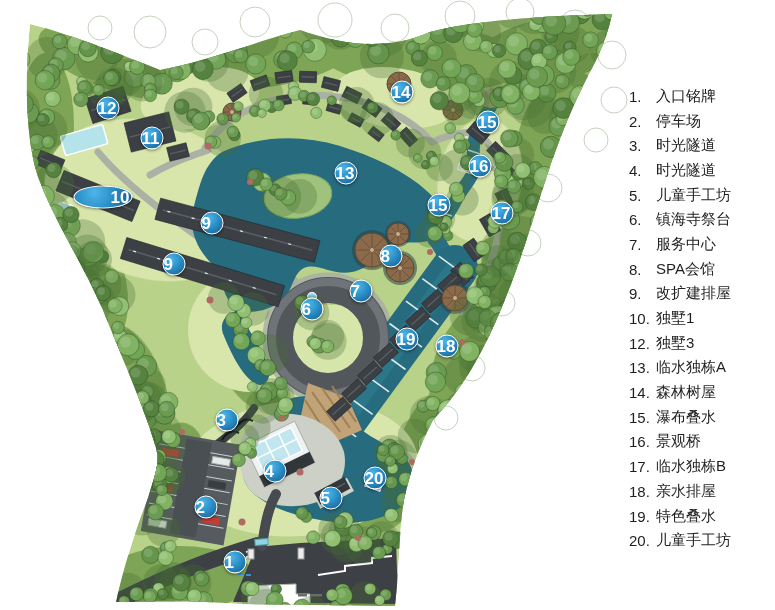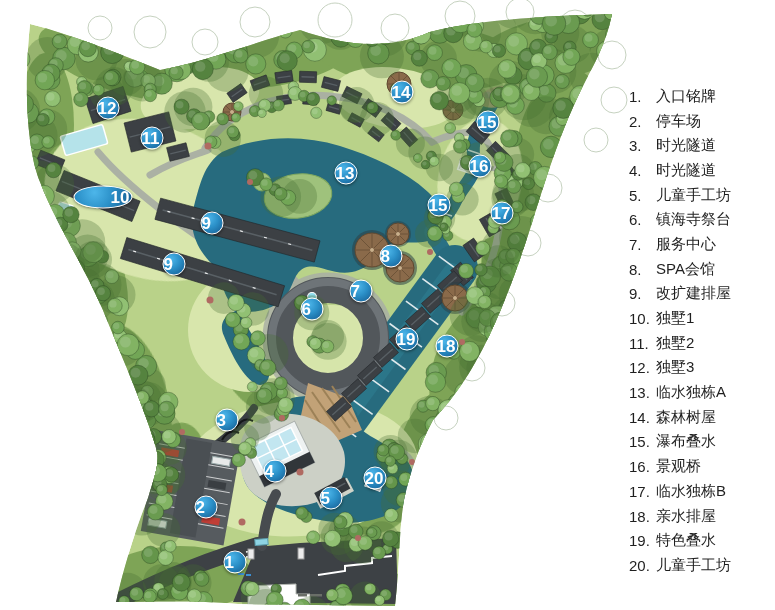--- a/index.html
+++ b/index.html
@@ -1644,24 +1644,20 @@
     <div class="legend-item">
       <span class="ln">9.</span>
       <span class="lt">改扩建排屋</span>
     </div>
 
     <div class="legend-item">
       <span class="ln">10.</span>
       <span class="lt">独墅1</span>
     </div>
 
-    <div class="legend-item">
-      <span class="ln">11.</span>
-      <span class="lt">独墅2</span>
-    </div>
 
     <div class="legend-item">
       <span class="ln">12.</span>
       <span class="lt">独墅3</span>
     </div>
 
     <div class="legend-item">
       <span class="ln">13.</span>
       <span class="lt">临水独栋A</span>
     </div>

